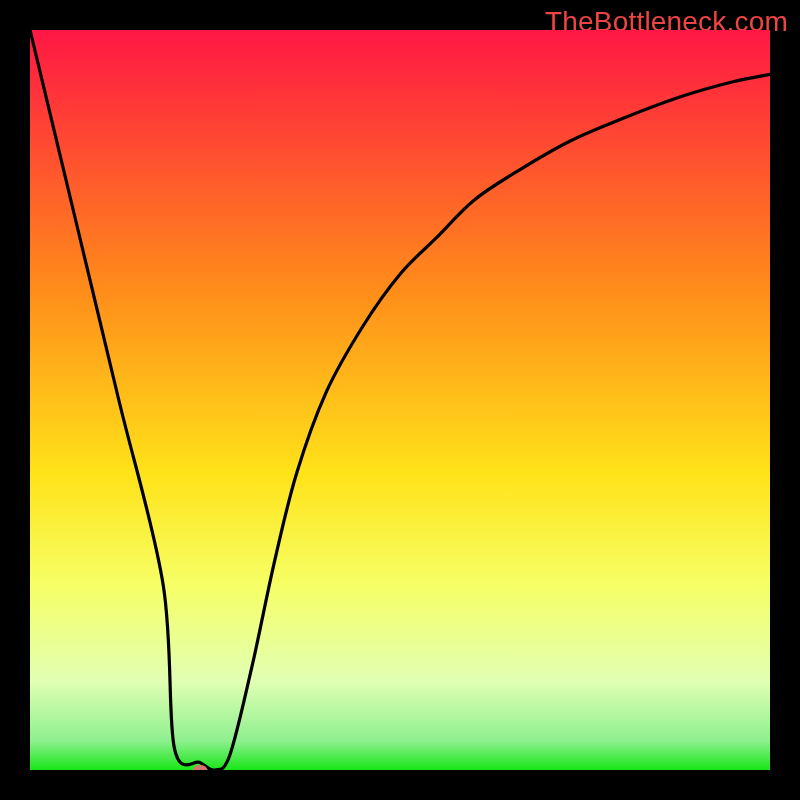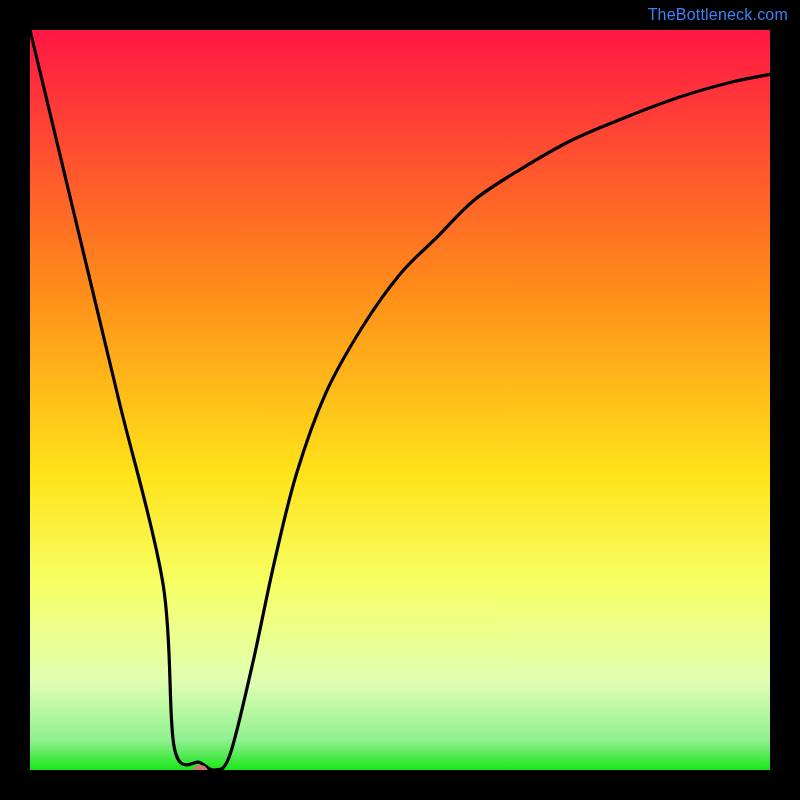--- a/index.html
+++ b/index.html
@@ -35,22 +35,22 @@
     position: absolute;
     left: 0;
     top: 0;
     width: 100%;
     height: 100%;
   }
   .watermark {
     position: absolute;
     top: 6px;
     right: 12px;
-    color: #3b82f6;
-    font-size: 16px;
+    color: #ef4444;
+    font-size: 28px;
     font-weight: 500;
     letter-spacing: 0.2px;
   }
 </style>
 </head>
 <body>
 
 <div class="frame">
 
   <div class="watermark">TheBottleneck.com</div>

